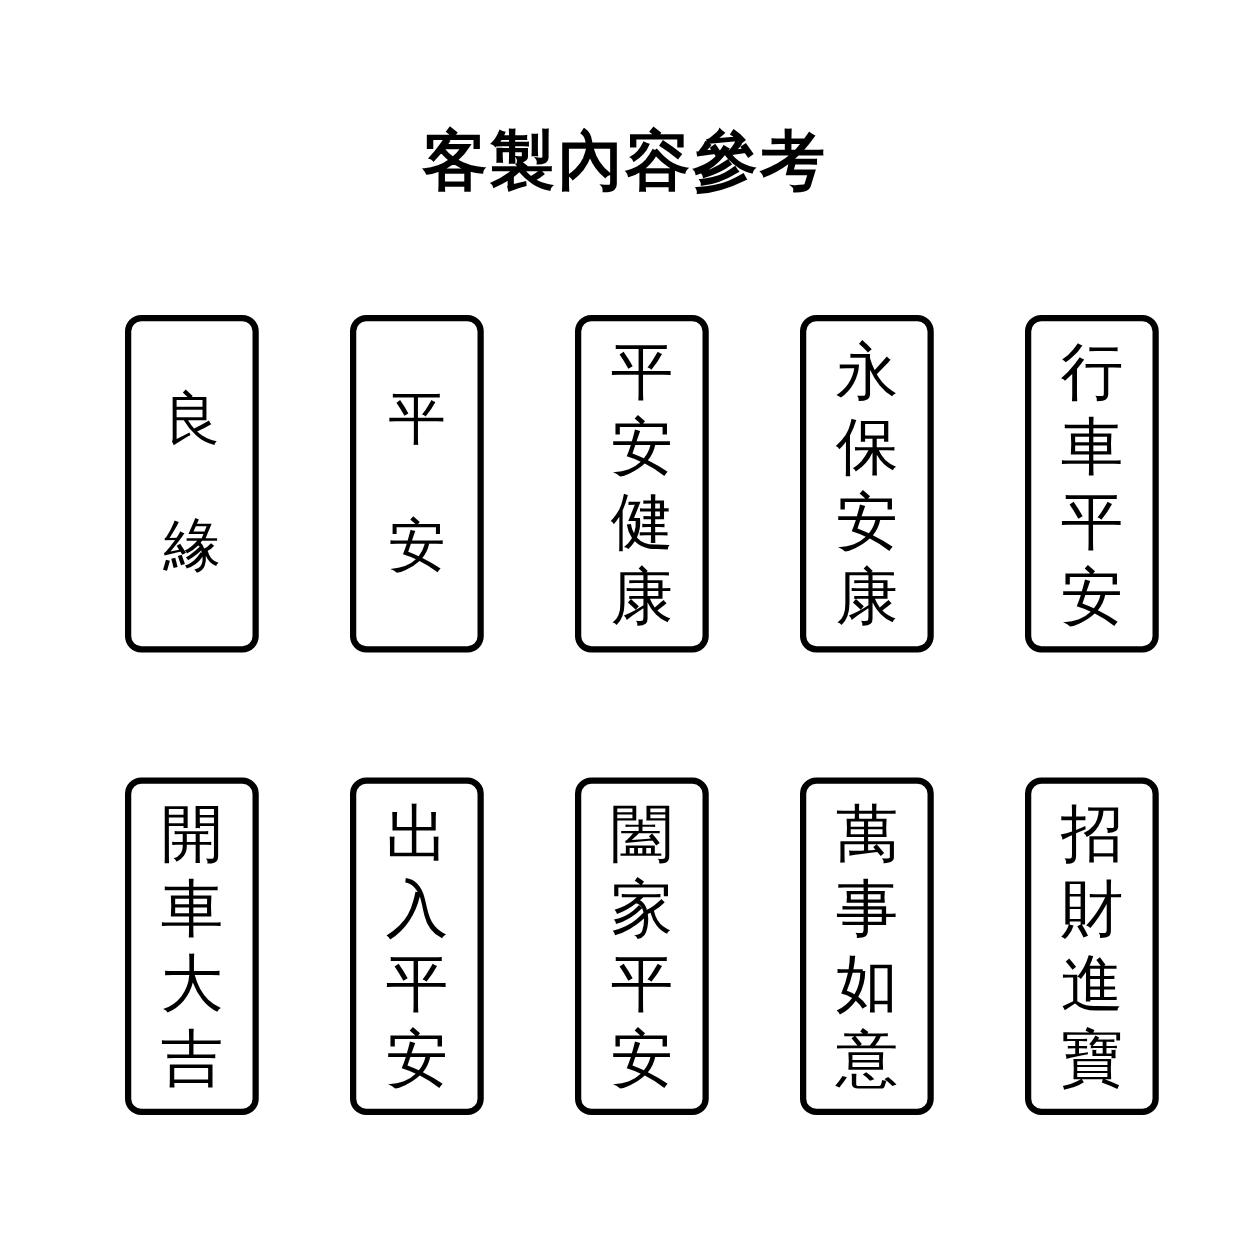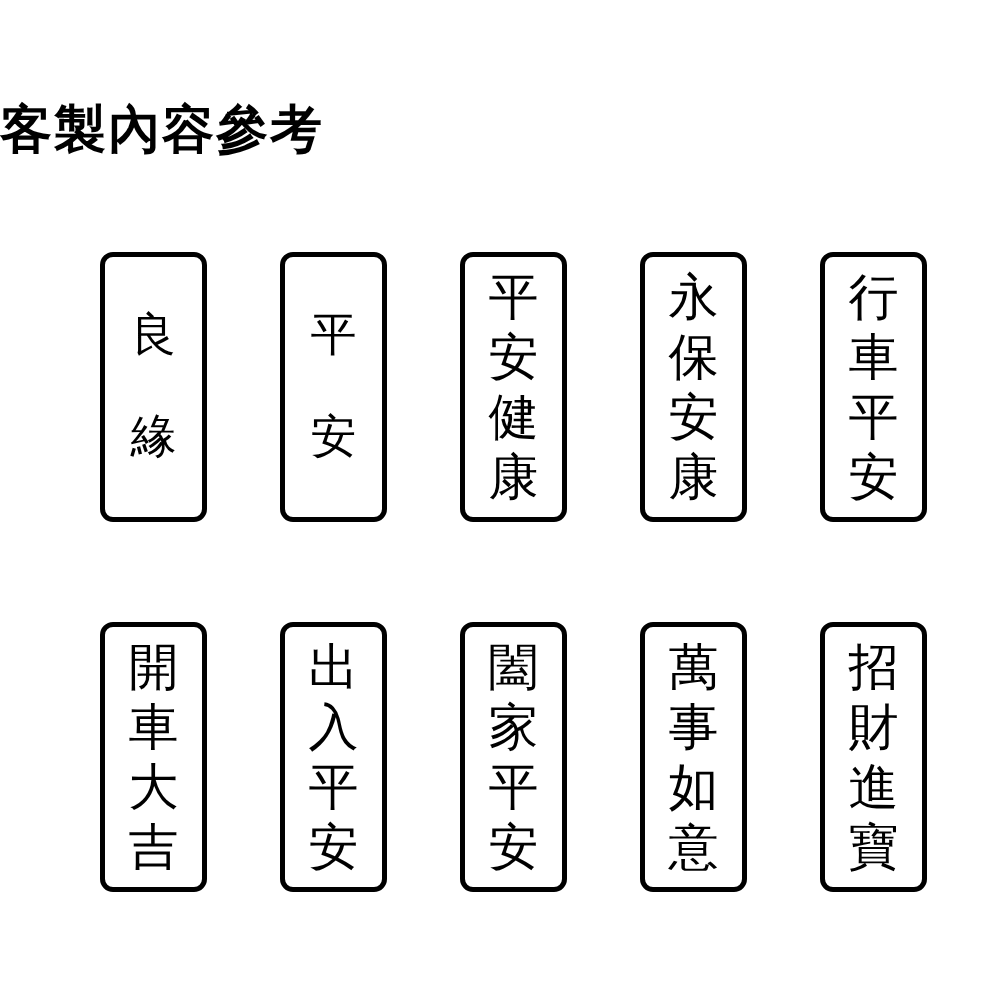--- a/index.html
+++ b/index.html
@@ -20,21 +20,21 @@
     height: 1000px;
     background: #ffffff;
   }
 
   
   .title {
     position: absolute;
     top: 98px;
     left: 0;
     width: 1000px;
-    text-align: left;
+    text-align: center;
     font-family: "DejaVu Sans", "Liberation Sans", sans-serif;
     font-weight: 700;
     font-size: 52px;
     line-height: 62px;
     letter-spacing: 2px;
     color: #000000;
     white-space: nowrap;
   }
 
   

